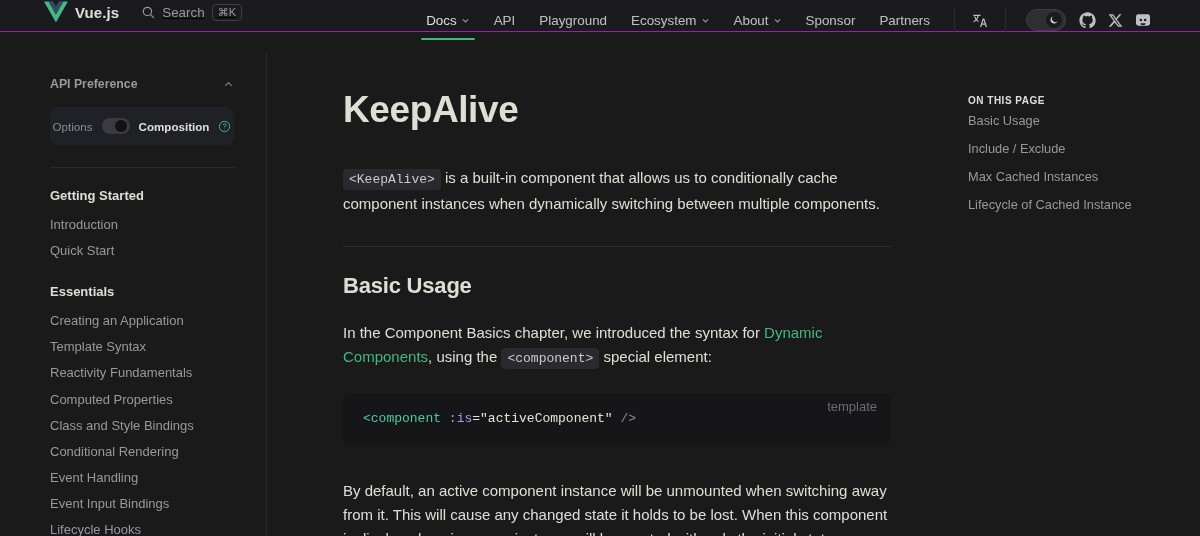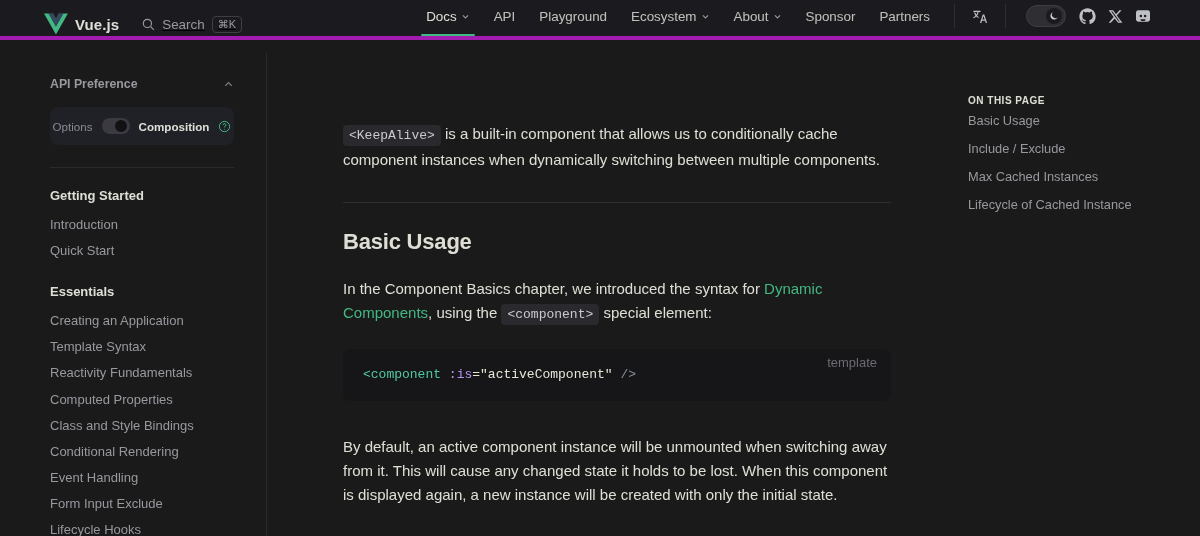--- a/index.html
+++ b/index.html
@@ -6,24 +6,24 @@
   html, body {
     width: 1200px; height: 536px;
     background: #1a1a1a;
     font-family: "Liberation Sans", sans-serif;
     overflow: hidden;
   }
   body { position: relative; }
 
   
   .navbar {
-    position: absolute; top: 0; left: 0; width: 1200px; height: 40px;
+    position: absolute; top: 0; left: 0; width: 1200px; height: 32px;
     background: #1b1b1f;
-    border-bottom: 4px solid #a21caf;
-    display: flex; align-items: flex-end;
+    border-bottom: 1px solid #a21caf;
+    display: flex; align-items: flex-start;
     z-index: 20;
   }
   .nav-left { display: flex; align-items: center; padding-left: 44px; }
   .brand { display: flex; align-items: center; gap: 7px; text-decoration: none; }
   .brand-logo { width: 24px; height: 24px; display: block; }
   .brand-name { color: #fffff5db; font-size: 15px; font-weight: 700; letter-spacing: .1px; }
 
   .search-box {
     display: flex; align-items: center; gap: 7px;
     margin-left: 22px; cursor: pointer; text-decoration: underline;
@@ -321,27 +321,28 @@
 
   <div class="sb-group essentials">
     <div class="sb-group-title">Essentials</div>
     <a class="sb-link">Creating an Application</a>
     <a class="sb-link">Template Syntax</a>
     <a class="sb-link">Reactivity Fundamentals</a>
     <a class="sb-link">Computed Properties</a>
     <a class="sb-link">Class and Style Bindings</a>
     <a class="sb-link">Conditional Rendering</a>
     <a class="sb-link">Event Handling</a>
-    <a class="sb-link">Form Input Exclude</a>
+    <a class="sb-link">Event Input Bindings</a>
     <a class="sb-link">Lifecycle Hooks</a>
 
   </div>
 </div>
 
 <div class="content">
+  <h1 class="page-title">KeepAlive</h1>
 
   <p class="para">
     <code class="inline">&lt;KeepAlive&gt;</code><span> is a built-in component that allows us to conditionally cache component instances when dynamically switching between multiple components.</span>
   </p>
 
   <hr class="rule">
 
   <h2 class="section">Basic Usage</h2>
 
   <p class="para tight"><span>In the Component Basics chapter, we introduced the syntax for </span><a class="link">Dynamic Components</a><span>, using the </span><code class="inline">&lt;component&gt;</code><span> special element:</span></p>

